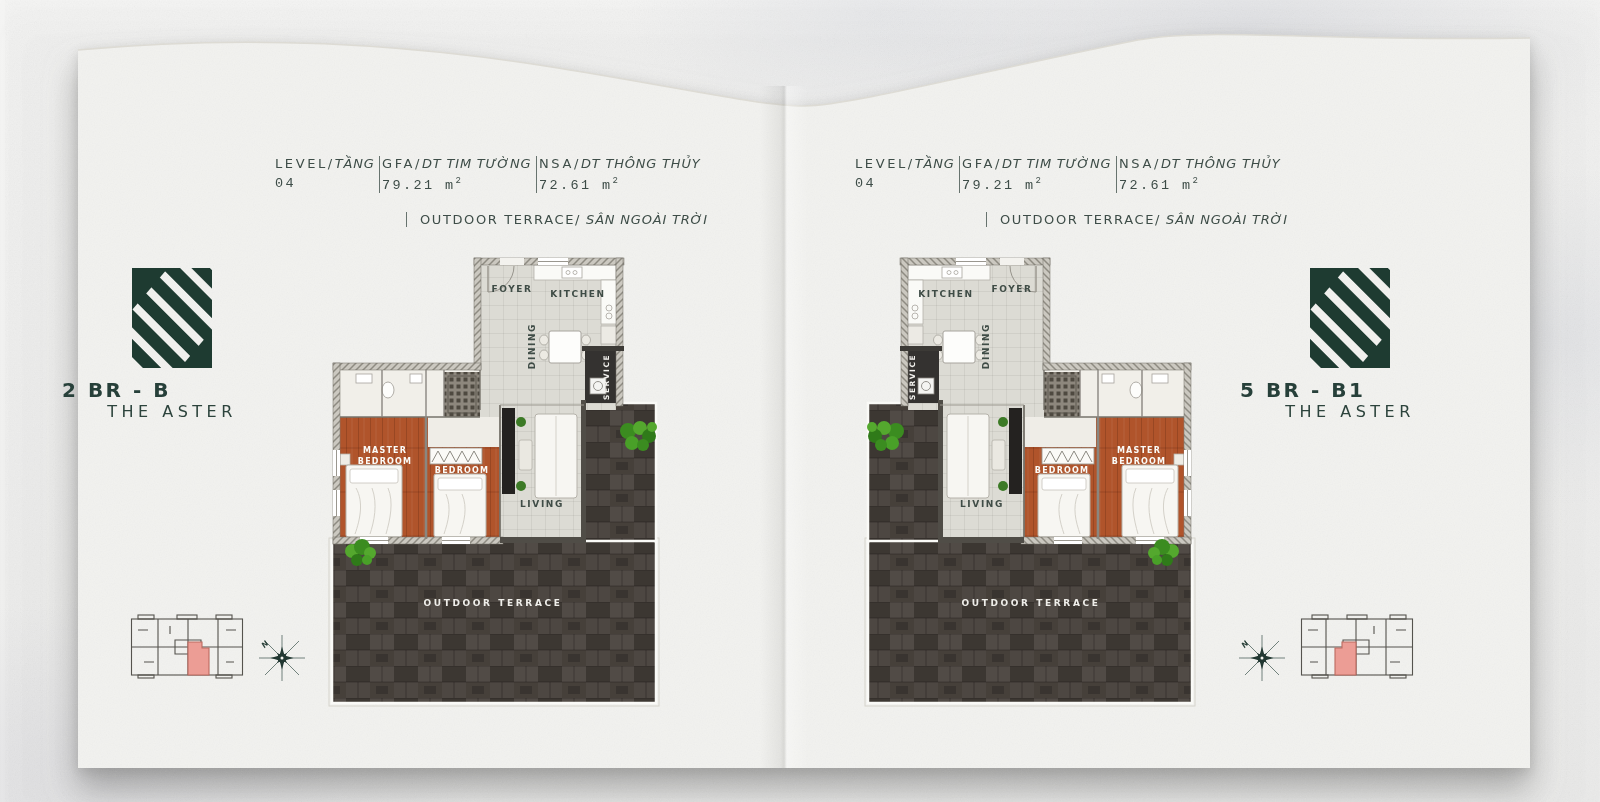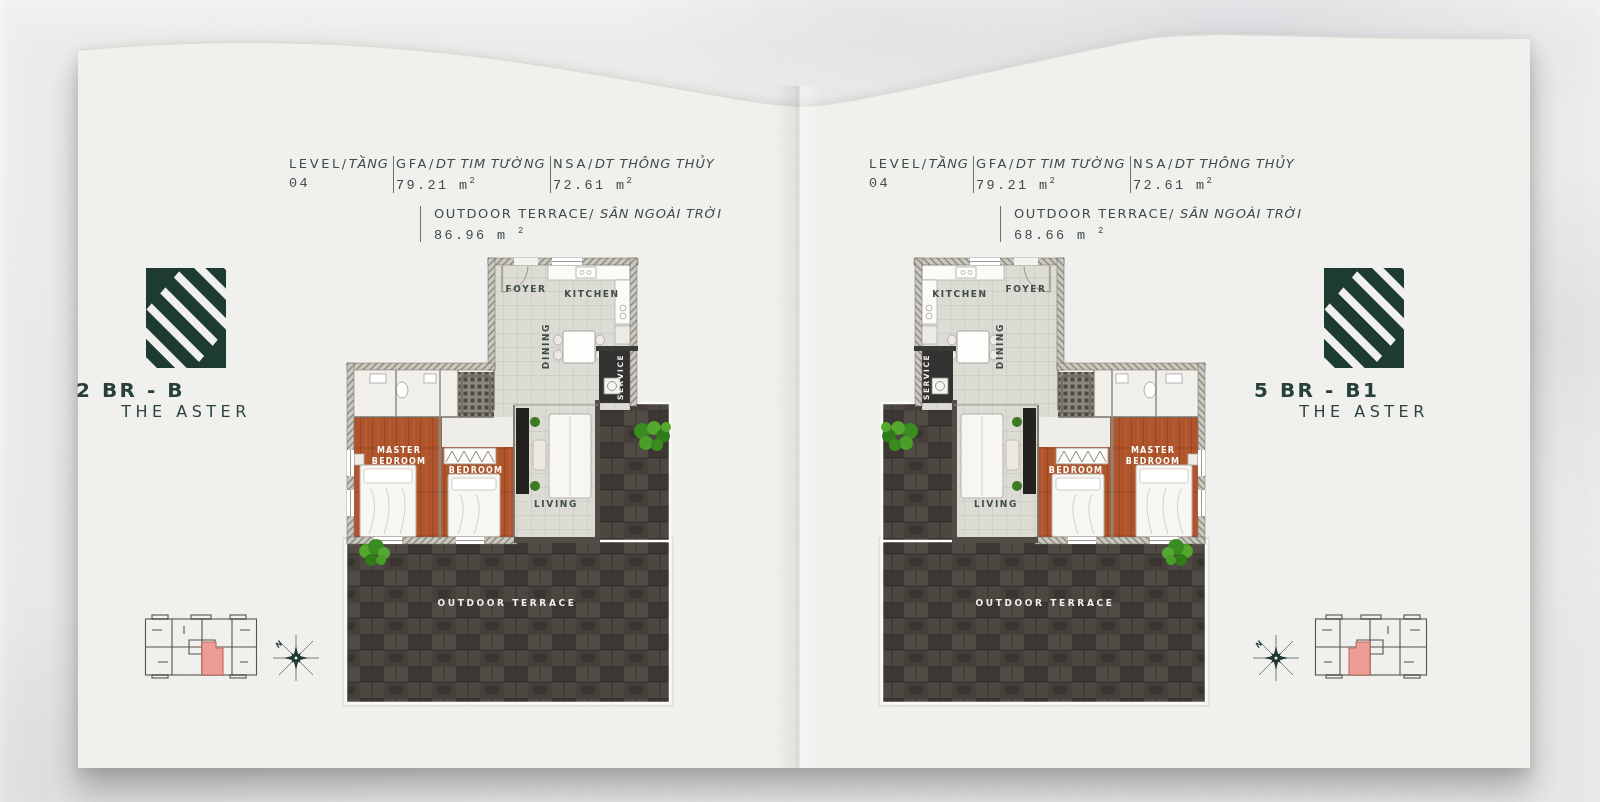--- a/index.html
+++ b/index.html
@@ -7,35 +7,35 @@
     position:relative;width:1600px;height:802px;overflow:hidden;
     font-family:"DejaVu Sans","Liberation Sans",sans-serif;
     background:
       radial-gradient(620px 300px at 78% 4%, #e2e3e6 0%, rgba(226,227,230,0) 62%),
       radial-gradient(520px 280px at 97% 42%, #e7e8ea 0%, rgba(231,232,234,0) 60%),
       radial-gradient(700px 320px at 6% 97%, #e4e4e6 0%, rgba(228,228,230,0) 55%),
       radial-gradient(420px 200px at 55% 2%, #e9eaec 0%, rgba(233,234,236,0) 60%),
       linear-gradient(#f5f5f4,#eeeeed);
   }
   .page-shape{position:absolute;left:78px;top:28px;filter:drop-shadow(0 20px 16px rgba(80,80,78,.38)) drop-shadow(0 4px 6px rgba(90,90,88,.25));}
-  .content{position:absolute;left:74px;top:28px;width:1452px;height:740px;}
+  .content{position:absolute;left:60px;top:28px;width:1452px;height:740px;}
   .fold{position:absolute;left:700px;top:58px;width:48px;height:682px;pointer-events:none;
     background:linear-gradient(90deg,rgba(0,0,0,0) 0%,rgba(110,110,105,.10) 42%,rgba(90,90,85,.16) 50%,rgba(255,255,255,.35) 56%,rgba(0,0,0,0) 100%);}
 
   
   .stats{position:absolute;color:#3e4d48;}
   .stats-row{display:flex;align-items:flex-start;}
   .stat{padding-right:14px;}
   .stat.bordered{border-left:1.5px solid #67736e;padding-left:2px;}
   .stat-label{font-size:13px;letter-spacing:1px;white-space:nowrap;}
   .stat-label .en{letter-spacing:2.6px;}
   .stat-label .vi{font-style:italic;letter-spacing:.8px;}
   .stat-value{font-size:13.5px;letter-spacing:2.4px;margin-top:5px;white-space:nowrap;font-family:Liberation Mono, monospace;}
   .stat-value sup{font-size:9px;}
-  .stats-row2{margin-top:13px;margin-left:103px;padding-left:28px;}
+  .stats-row2{margin-top:19px;margin-left:103px;padding-left:28px;}
   .stats-row2 .stat{border-left:1.5px solid #67736e;padding-left:13px;}
 
   
   .brand-title{position:absolute;width:220px;color:#27403a;font-size:20px;letter-spacing:2.5px;font-weight:bold;}
   .brand-sub{position:absolute;width:220px;text-align:center;color:#2c433c;font-size:16px;letter-spacing:4.5px;}
 
   svg{position:absolute;overflow:visible;}
   svg.inline-defs{position:absolute;width:0;height:0;}
 
   
@@ -247,21 +247,20 @@
             <div class="stat-value"><span>79.21 m</span><sup>2</sup></div>
           </div>
           <div class="stat bordered" style="width:160px;">
             <div class="stat-label"><span class="en">NSA/</span><span class="vi">DT THÔNG THỦY</span></div>
             <div class="stat-value"><span>72.61 m</span><sup>2</sup></div>
           </div>
         </div>
         <div class="stats-row2">
           <div class="stat">
             <div class="stat-label"><span class="en" style="letter-spacing:1.6px;">OUTDOOR TERRACE/</span> <span class="vi">SÂN NGOÀI TRỜI</span></div>
-            <div class="stat-value"><span>86.96 m</span> <sup>2</sup></div>
           </div>
         </div>
       </div>
 
       <svg style="left:72px;top:240px;" width="80" height="100">
           <use href="#logo-geo"></use>
         </svg>
       <div class="brand-title" style="left:2px;top:350px;">2 BR - B</div>
       <div class="brand-sub" style="left:2px;top:374px;">THE ASTER</div>
 
@@ -299,21 +298,20 @@
             <div class="stat-value"><span>79.21 m</span><sup>2</sup></div>
           </div>
           <div class="stat bordered" style="width:160px;">
             <div class="stat-label"><span class="en">NSA/</span><span class="vi">DT THÔNG THỦY</span></div>
             <div class="stat-value"><span>72.61 m</span><sup>2</sup></div>
           </div>
         </div>
         <div class="stats-row2">
           <div class="stat">
             <div class="stat-label"><span class="en" style="letter-spacing:1.6px;">OUTDOOR TERRACE/</span> <span class="vi">SÂN NGOÀI TRỜI</span></div>
-            <div class="stat-value"><span>68.66 m</span> <sup>2</sup></div>
           </div>
         </div>
       </div>
 
       <svg style="left:1250px;top:240px;" width="80" height="100">
           <use href="#logo-geo"></use>
         </svg>
       <div class="brand-title" style="left:1180px;top:350px;">5 BR - B1</div>
       <div class="brand-sub" style="left:1180px;top:374px;">THE ASTER</div>
 

